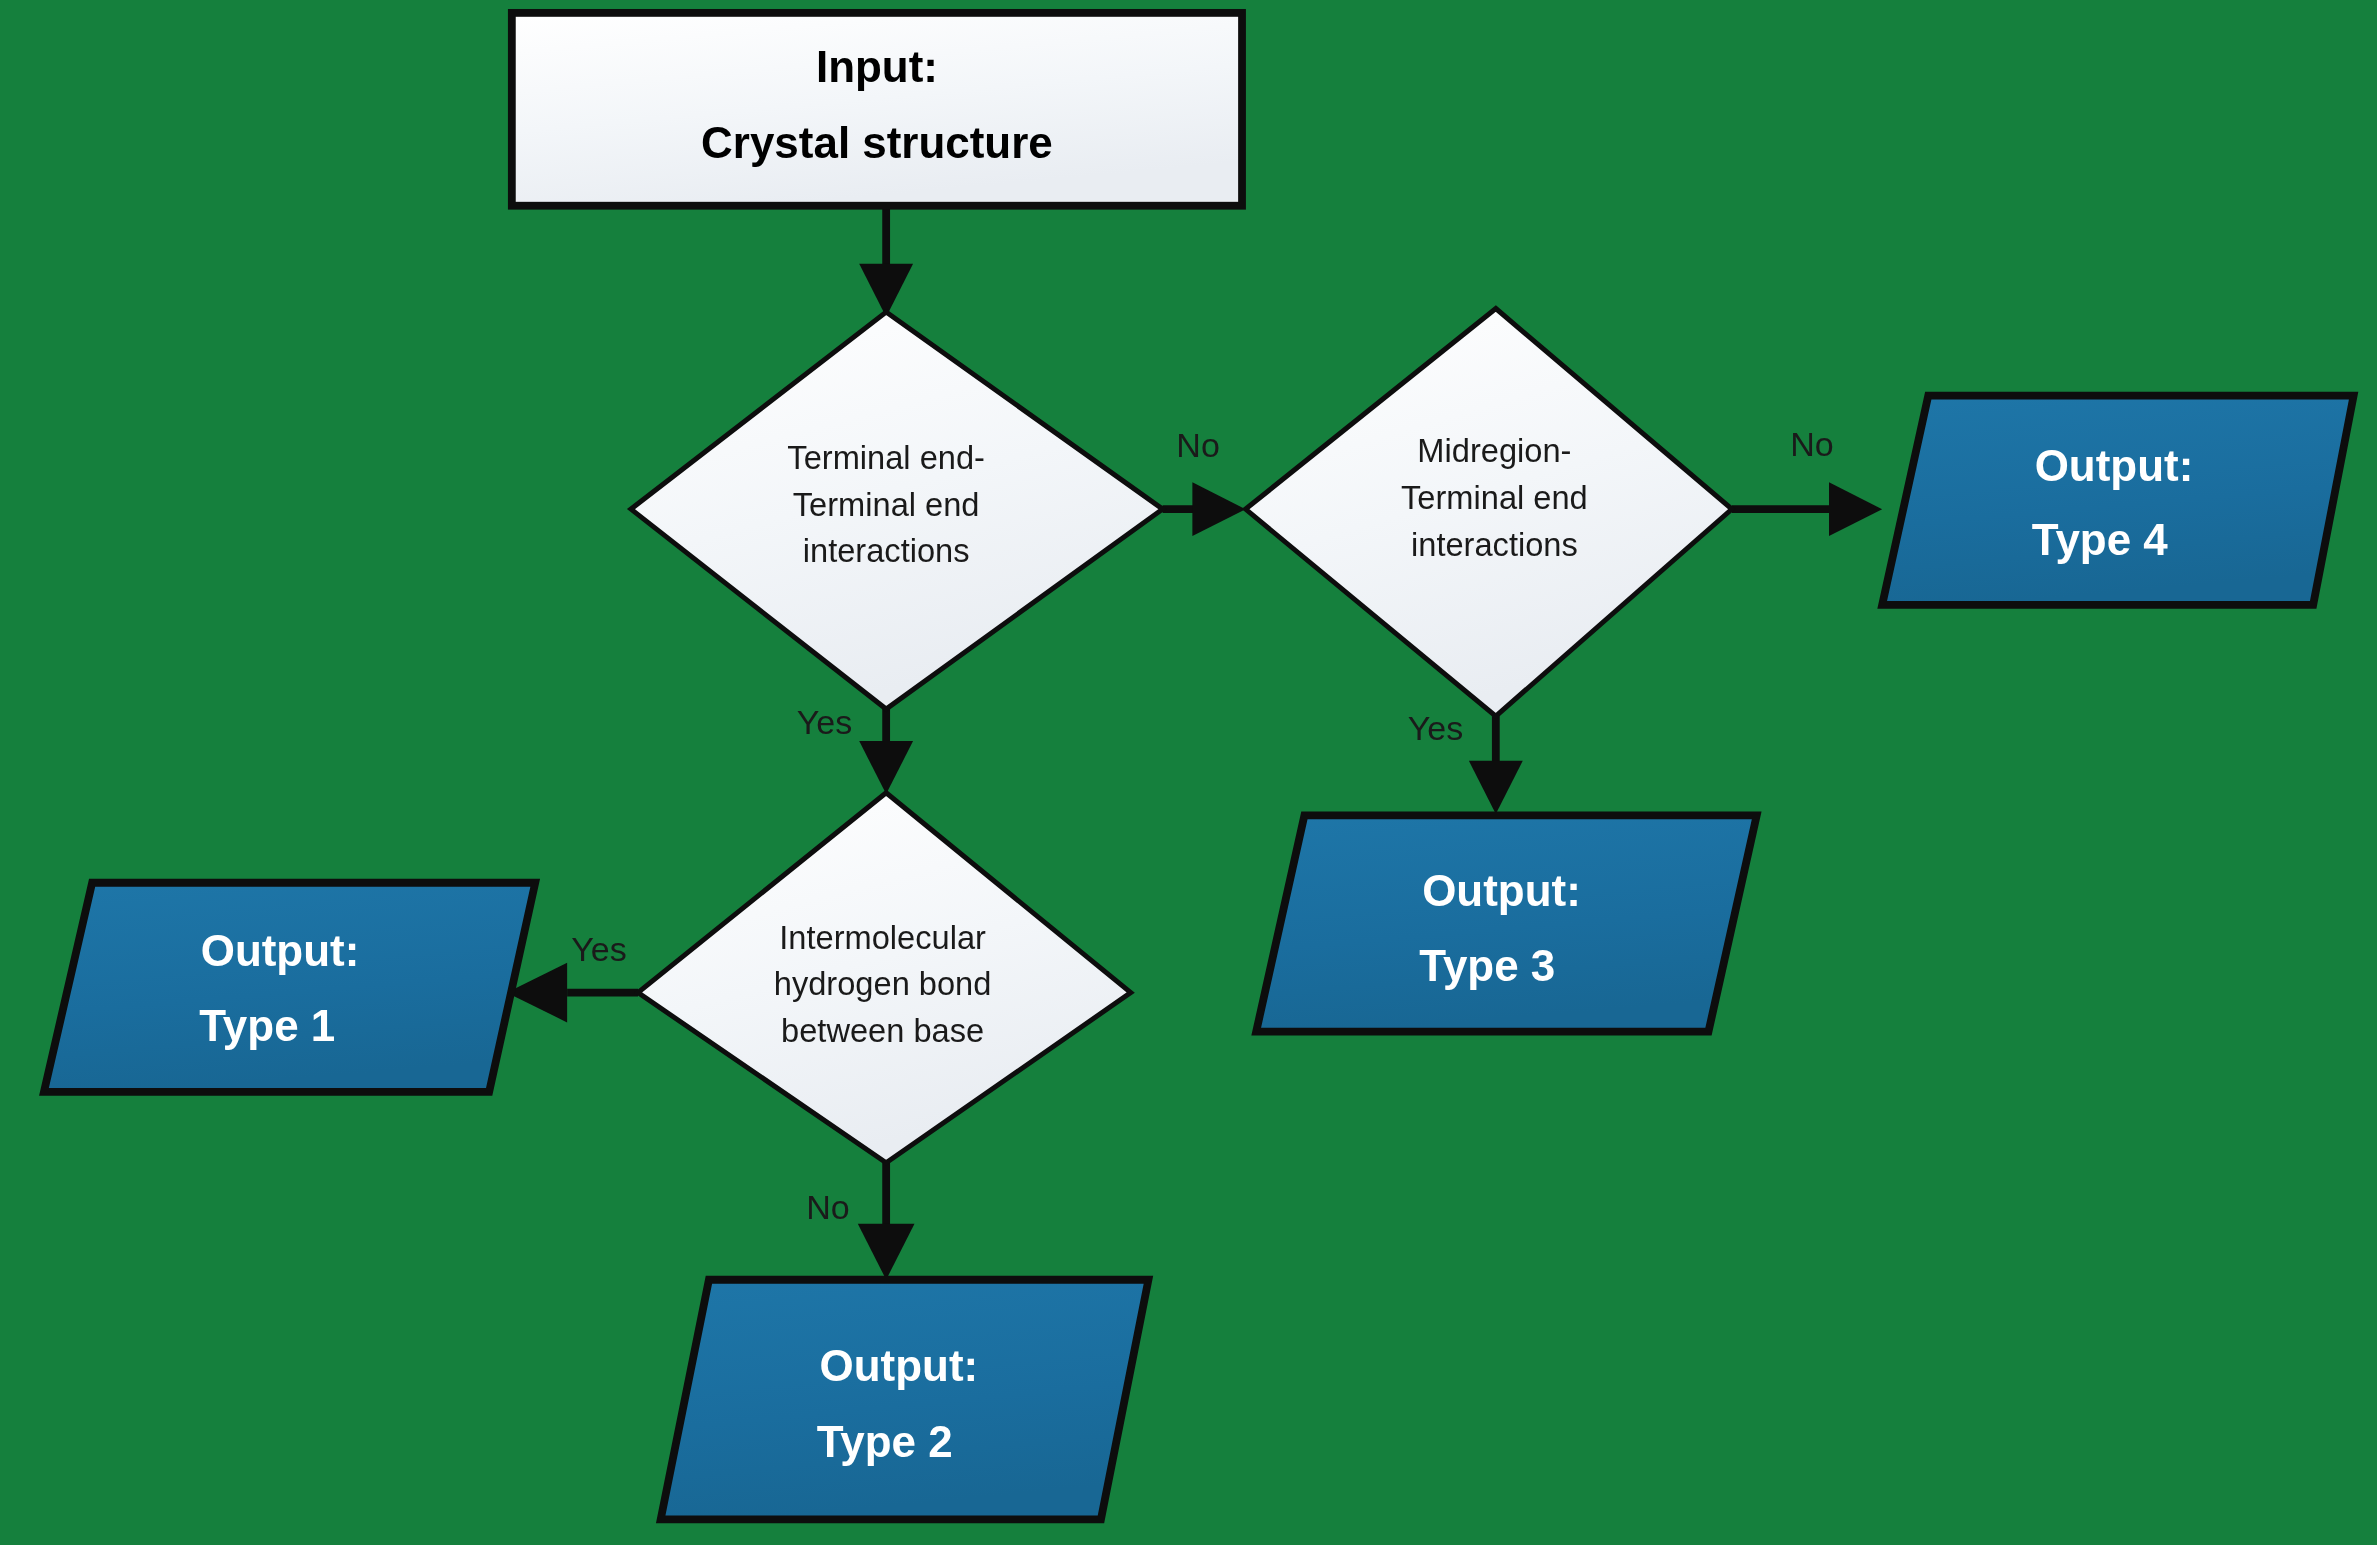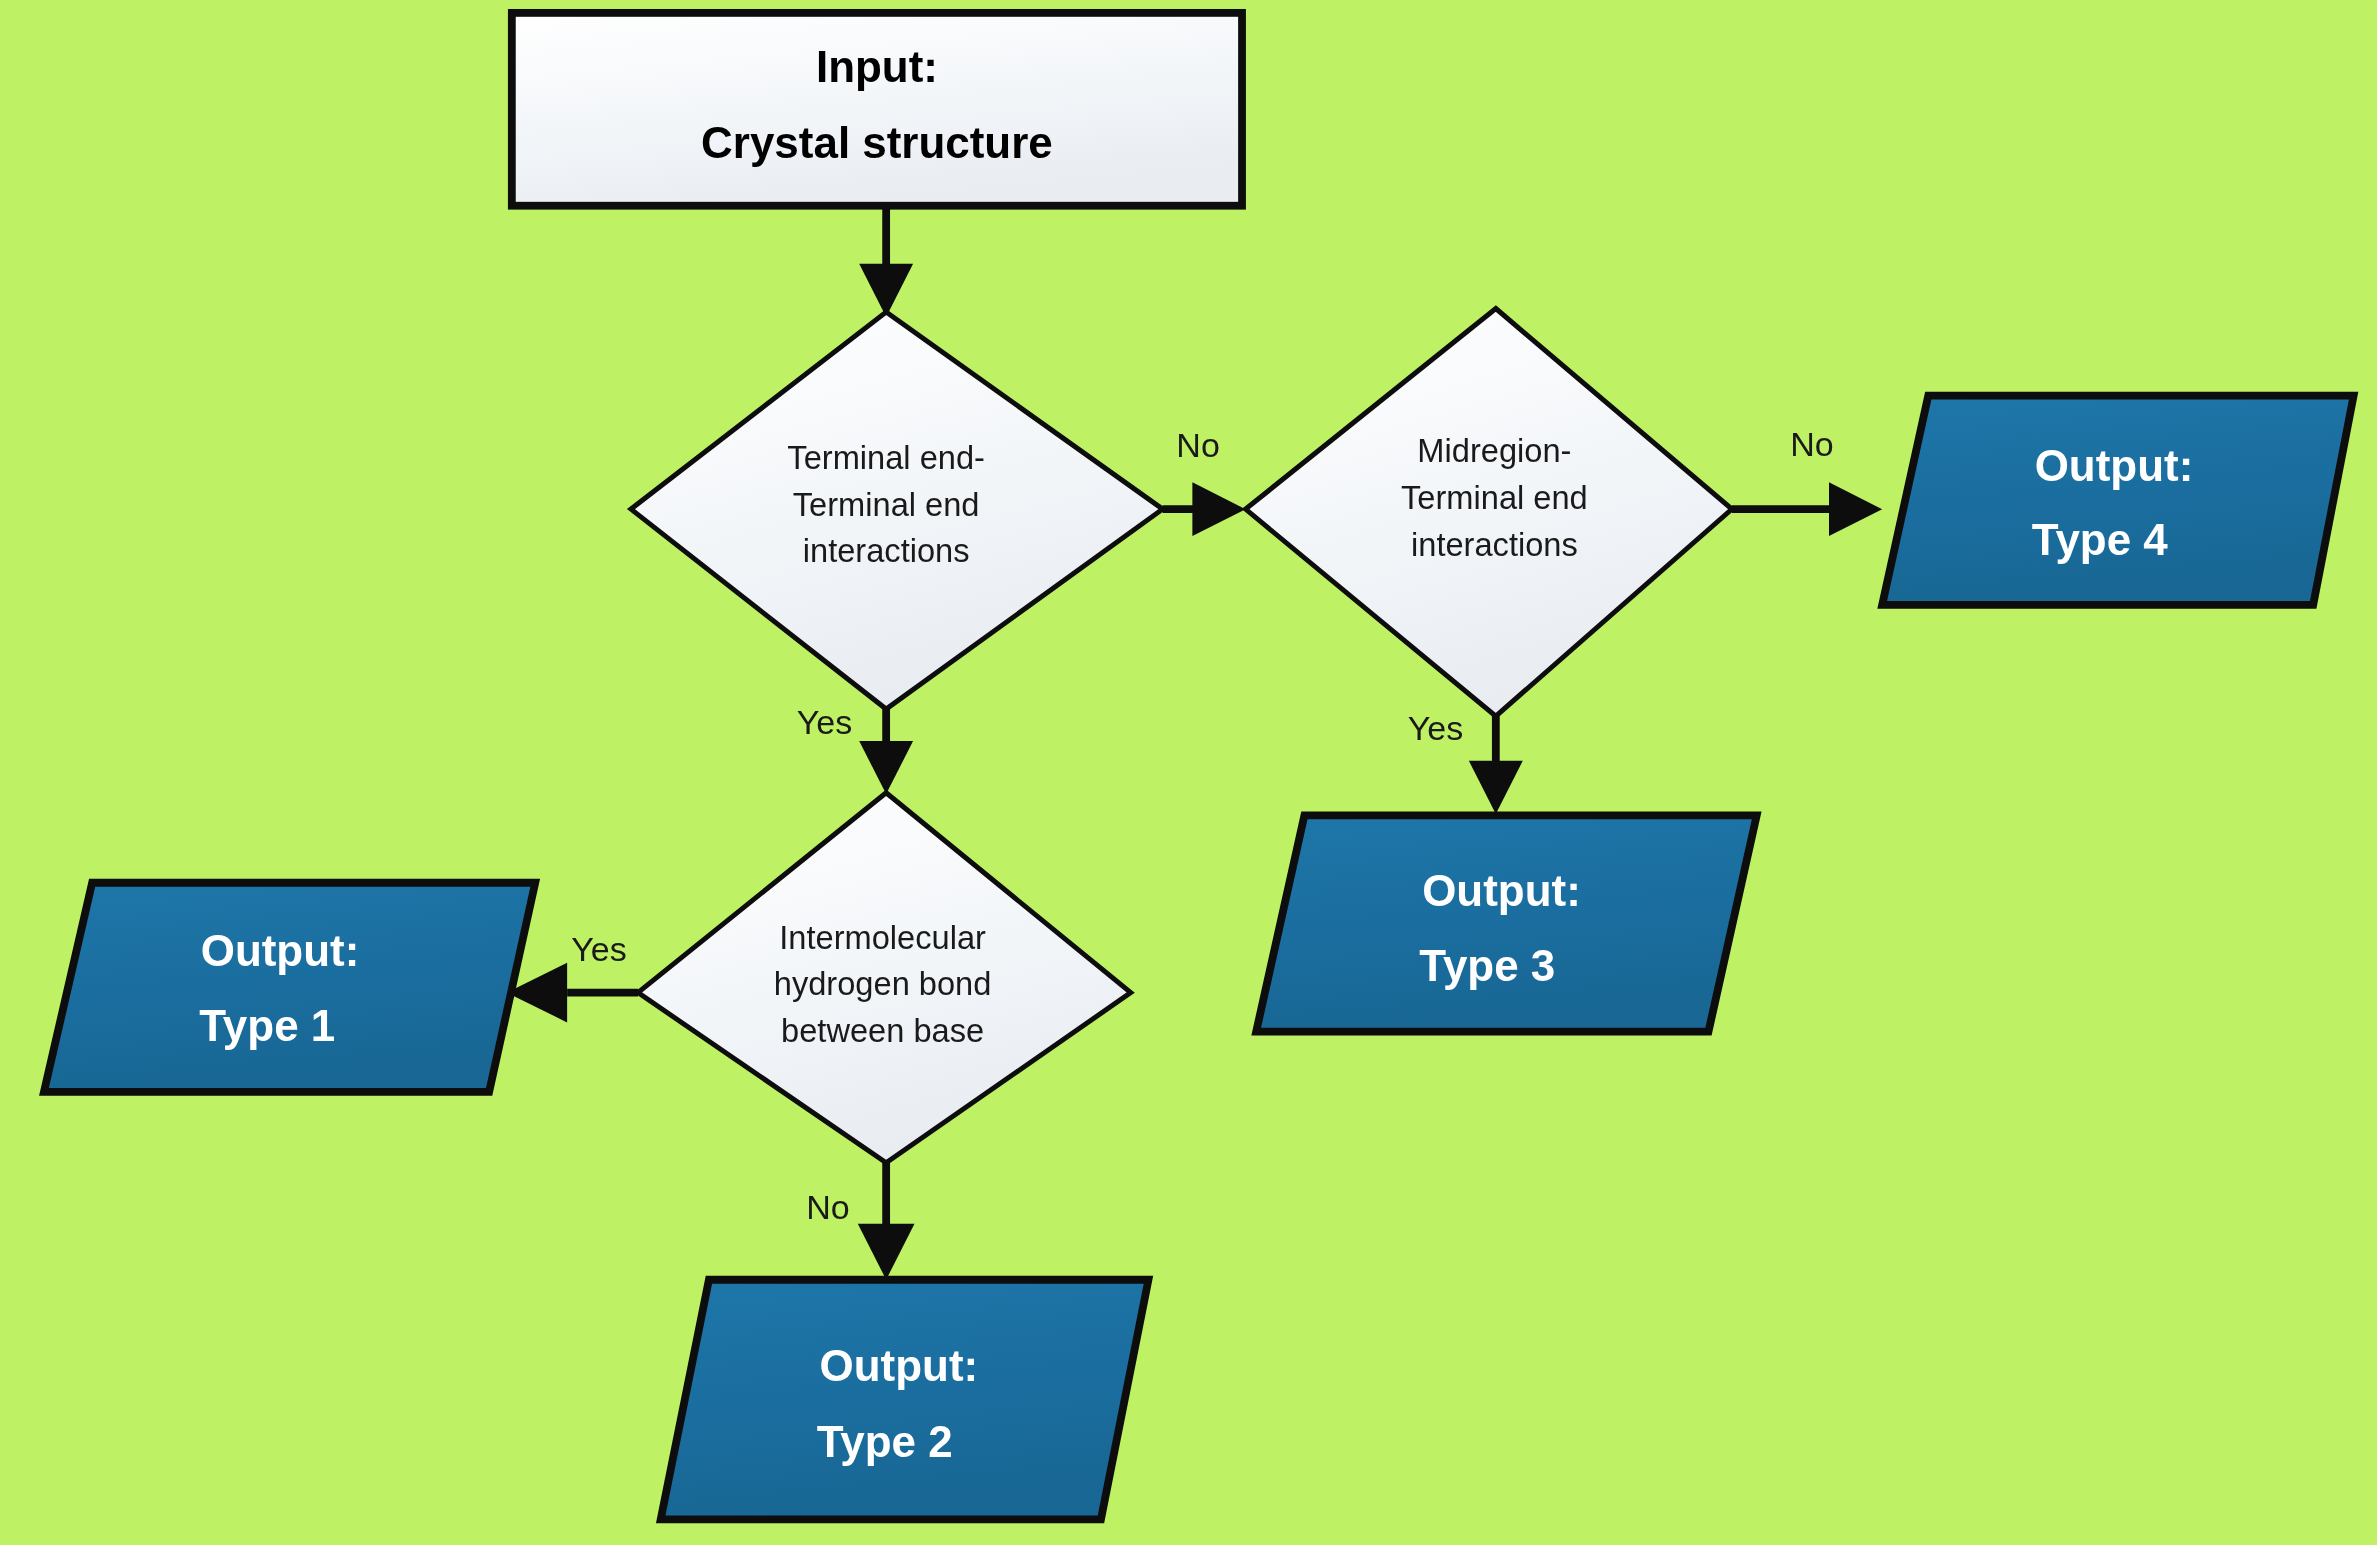--- a/index.html
+++ b/index.html
@@ -7,21 +7,21 @@
     padding: 0;
     background: #ffffff;
   }
   body {
     font-family: "Liberation Sans", sans-serif;
   }
   #flowchart-root {
     position: relative;
     width: 2377px;
     height: 1545px;
-    background: #bef264;
+    background: #15803d;
     overflow: hidden;
   }
   svg.chart-svg {
     position: absolute;
     left: 0;
     top: 0;
     width: 2377px;
     height: 1545px;
     display: block;
   }

